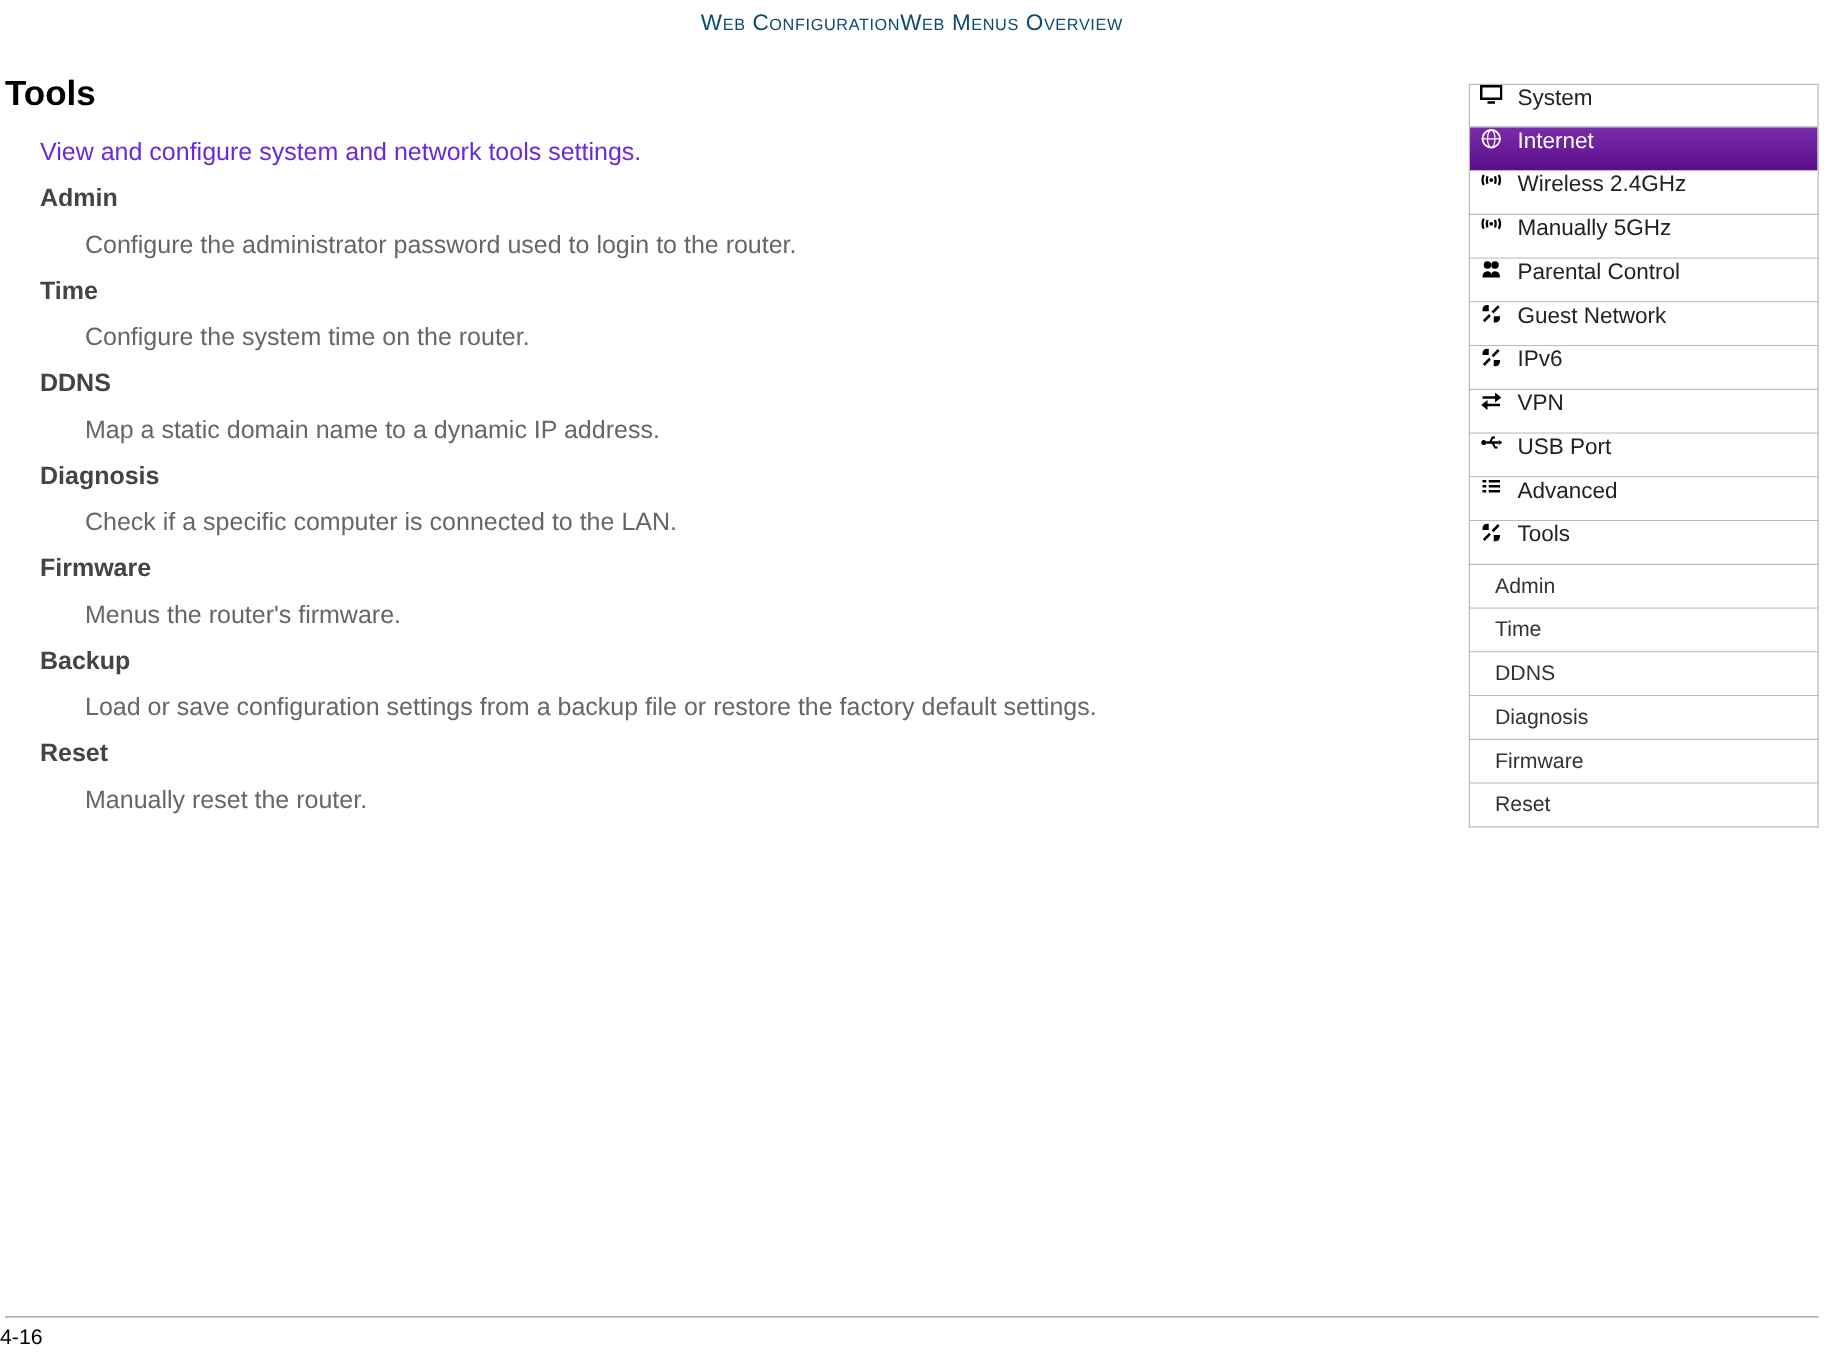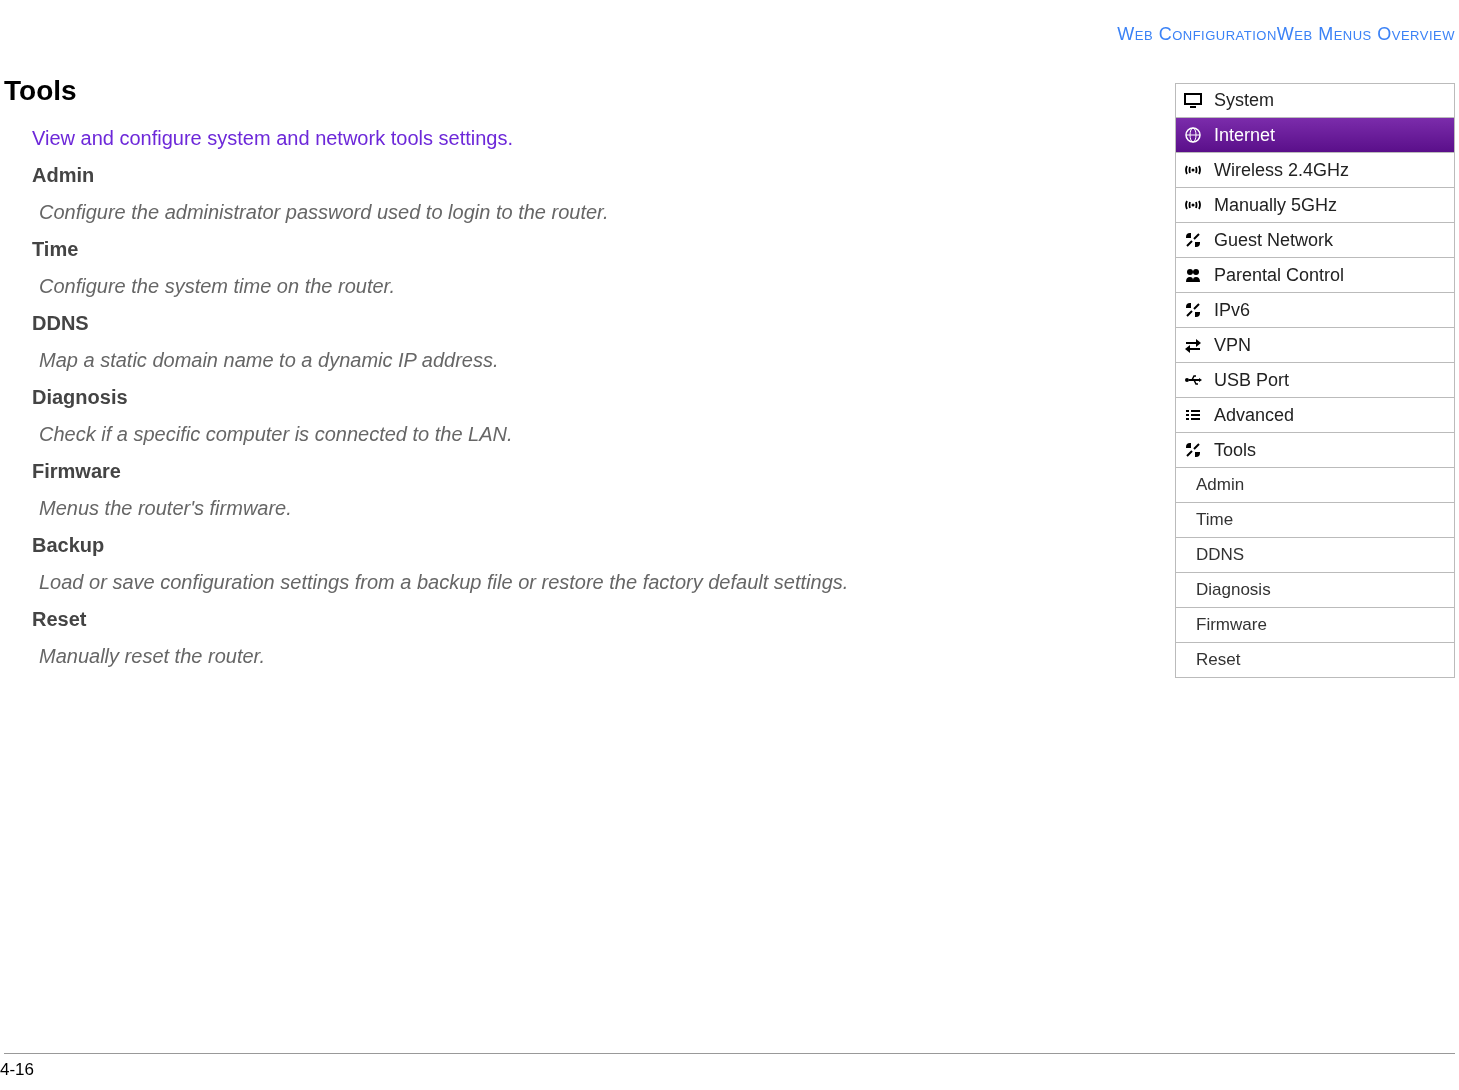--- a/index.html
+++ b/index.html
@@ -6,27 +6,26 @@
     body {
       font-family: Arial, Helvetica, sans-serif;
       background: #fff;
       width: 1459px;
       height: 1090px;
       position: relative;
       padding: 0;
     }
     .header-row {
       display: flex;
-      justify-content: flex-end;
+      justify-content: center;
       padding: 8px 4px 0 4px;
       font-variant: small-caps;
       font-size: 18px;
-      color: #3b82f6;
+      color: #0c4a6e;
       letter-spacing: 0.5px;
-      margin-top: 16px;
     }
     .content {
       padding: 30px 4px 0 4px;
       display: flex;
       gap: 28px;
     }
     .main {
       flex: 1;
     }
     .section-title {
@@ -45,33 +44,31 @@
     .item-title {
       font-size: 20px;
       font-weight: bold;
       color: #444;
       margin-left: 28px;
       margin-bottom: 14px;
     }
     .item-desc {
       font-size: 20px;
       color: #666;
-      margin-left: 35px;
+      margin-left: 64px;
       margin-bottom: 14px;
-      font-style: italic;
     }
     .menu-screenshot {
       width: 280px;
       flex-shrink: 0;
       border: none;
       margin-top: 8px;
     }
     .menu-item {
       display: flex;
-      align-items: center;
       height: 35px;
       border: 1px solid #bbb;
       border-top: none;
       background: #fff;
       font-family: Arial, sans-serif;
       font-size: 18px;
       color: #222;
       padding-left: 6px;
       gap: 10px;
     }
@@ -183,35 +180,35 @@
       <span class="icon">
         <svg width="18" height="14" viewBox="0 0 18 14">
             <path d="M3 11 Q1 7 3 3 M6 10 Q5 7 6 4 M12 10 Q13 7 12 4 M15 11 Q17 7 15 3" fill="none" stroke="#000" stroke-width="1.8"></path>
             <circle cx="9" cy="7" r="1.5" fill="#000"></circle>
           </svg>
       </span>
       <span>Manually 5GHz</span>
     </div>
     <div class="menu-item">
       <span class="icon">
-        <svg width="18" height="18" viewBox="0 0 18 18">
-            <path d="M3 15 L8 10 M6 3 Q3 3 3 6 L6 6 Z M15 3 L10 8 M12 15 Q15 15 15 12 L12 12 Z" fill="#000" stroke="#000" stroke-width="2"></path>
-          </svg>
-      </span>
-      <span>Guest Network</span>
-    </div>
-    <div class="menu-item">
-      <span class="icon">
         <svg width="18" height="16" viewBox="0 0 18 16">
             <circle cx="6" cy="5" r="3" fill="#000"></circle>
             <circle cx="12" cy="5" r="3" fill="#000"></circle>
             <path d="M2 15 Q2 10 6 10 Q9 10 9 13 Q9 10 12 10 Q16 10 16 15 Z" fill="#000"></path>
           </svg>
       </span>
       <span>Parental Control</span>
+    </div>
+    <div class="menu-item">
+      <span class="icon">
+        <svg width="18" height="18" viewBox="0 0 18 18">
+            <path d="M3 15 L8 10 M6 3 Q3 3 3 6 L6 6 Z M15 3 L10 8 M12 15 Q15 15 15 12 L12 12 Z" fill="#000" stroke="#000" stroke-width="2"></path>
+          </svg>
+      </span>
+      <span>Guest Network</span>
     </div>
     <div class="menu-item">
       <span class="icon">
         <svg width="18" height="18" viewBox="0 0 18 18">
             <path d="M3 15 L8 10 M6 3 Q3 3 3 6 L6 6 Z M15 3 L10 8 M12 15 Q15 15 15 12 L12 12 Z" fill="#000" stroke="#000" stroke-width="2"></path>
           </svg>
       </span>
       <span>IPv6</span>
     </div>
     <div class="menu-item">

